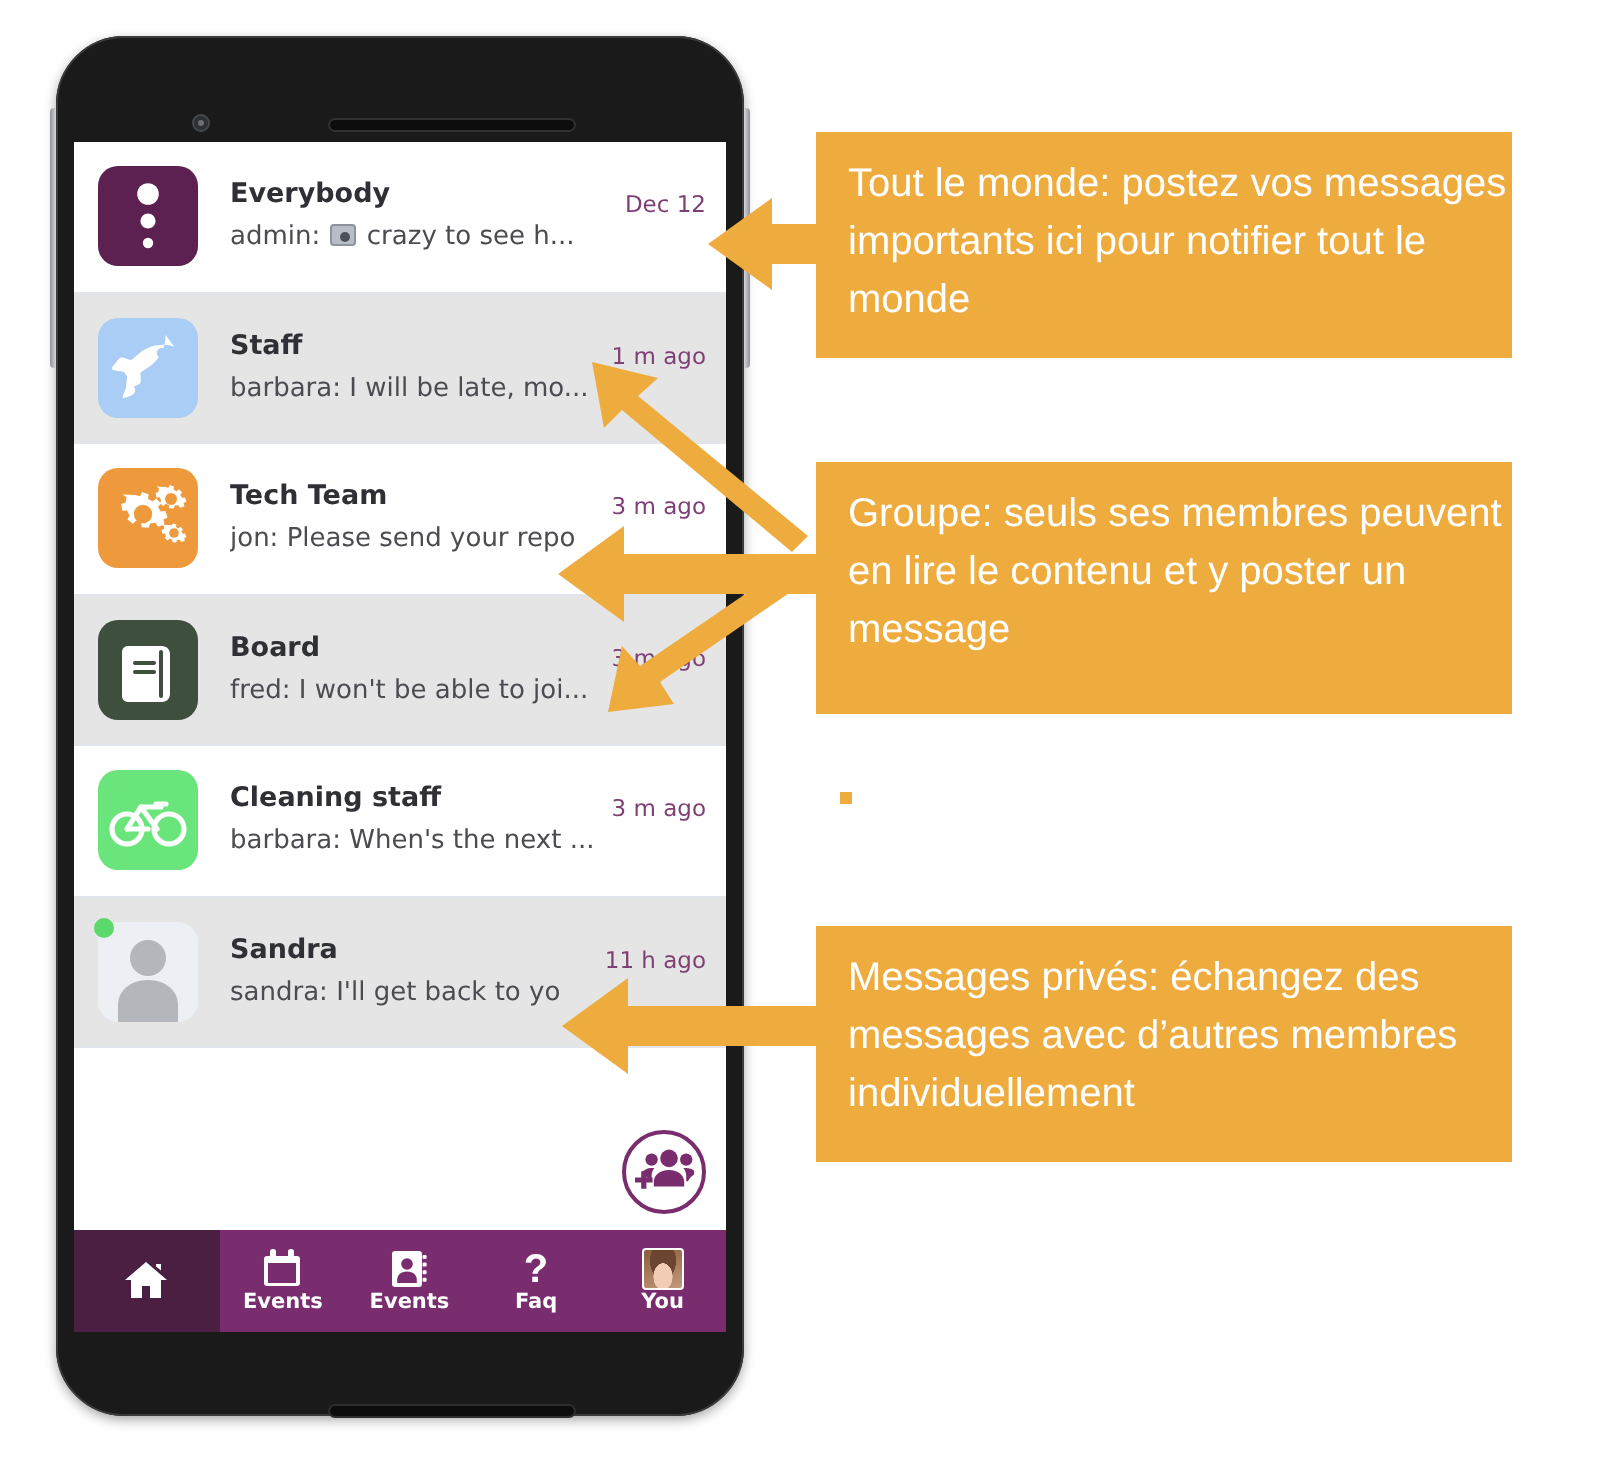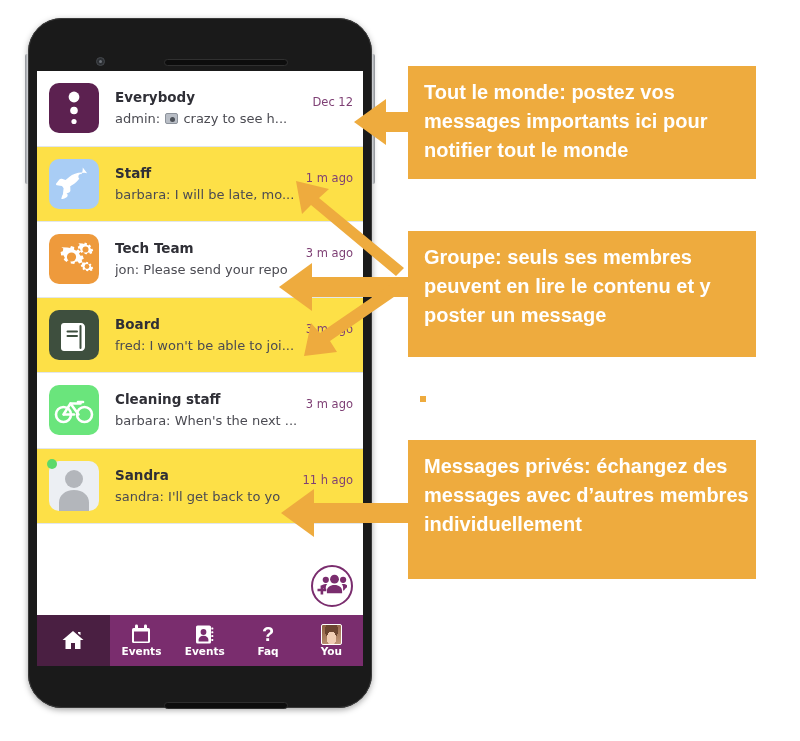--- a/index.html
+++ b/index.html
@@ -111,21 +111,21 @@
   .conv-row {
     position: relative;
     height: 75.5px;
     box-sizing: border-box;
     background: #ffffff;
     border-bottom: 1px solid #e2e6ec;
     display: flex;
     align-items: center;
     padding: 0 10px 0 12px;
   }
-  .conv-row.alt { background: #fde047; align-items: center; }
+  .conv-row.alt { background: #e5e5e5; align-items: center; }
 
   .avatar-wrap {
     position: relative;
     width: 50px;
     height: 50px;
     flex: 0 0 50px;
   }
   .avatar {
     width: 50px;
     height: 50px;
@@ -274,44 +274,44 @@
       linear-gradient(160deg, #8a5c3e, #c49a7c);
     overflow: hidden;
   }
 
   
   .callout {
     position: absolute;
     background: #eeab3e;
     color: #ffffff;
     font-family: "Liberation Sans", sans-serif;
-    font-weight: bold;
+    font-weight: normal;
     font-size: 20px;
     line-height: 29px;
     padding: 12px 0 14px 16px;
     box-sizing: border-box;
     z-index: 4;
   }
   #callout-everybody {
     left: 408px;
     top: 66px;
     width: 348px;
     height: 113px;
   }
   #callout-group {
     left: 408px;
     top: 231px;
     width: 348px;
     height: 126px;
   }
   #callout-private {
     left: 408px;
-    top: 440px;
+    top: 463px;
     width: 348px;
-    height: 139px;
+    height: 118px;
   }
 
   
   #arrow-layer {
     position: absolute;
     left: 0; top: 0;
     width: 800px;
     height: 741px;
     z-index: 3;
     pointer-events: none;

